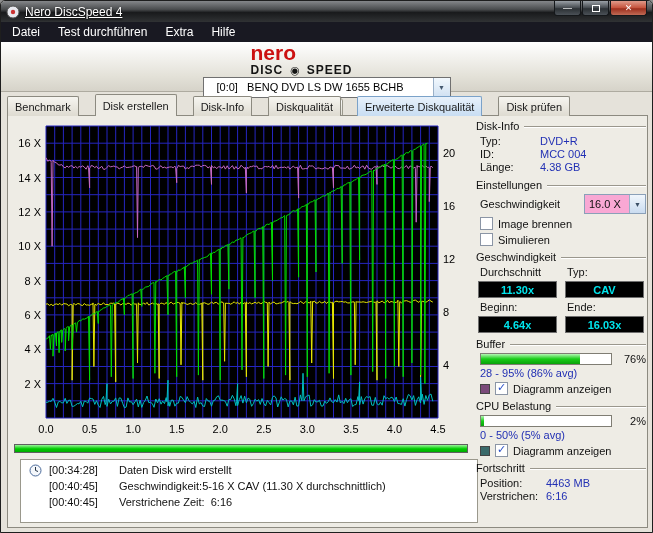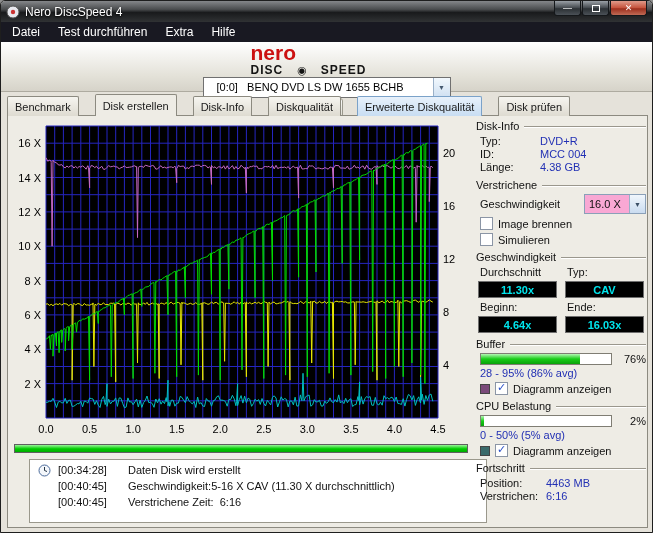--- a/index.html
+++ b/index.html
@@ -1,35 +1,35 @@
 <!DOCTYPE html>
 <html><head>
 <meta charset="utf-8">
 <style>
   * { box-sizing: border-box; }
   body { margin:0; padding:0; background:#8f8f8f; font-family:"Liberation Sans","DejaVu Sans",sans-serif; }
   .window { position:relative; width:653px; height:533px; background:#e5e2da; border:1px solid #1e1e1e; border-radius:5px 5px 0 0; overflow:hidden; }
 
   
   .titlebar { height:21px; background:linear-gradient(#85878a 0%,#4a4c4e 40%,#191a1c 55%,#303234 100%); display:flex; align-items:center; gap:5px; padding:0 5px; }
-  .title { color:#fff; font-size:12px; text-shadow:0 1px 2px #000; }
+  .title { color:#fff; font-size:12px; text-shadow:0 1px 2px #000;text-decoration:underline; }
   .winbtns { margin-left:auto; display:flex; gap:1px; align-self:flex-start; }
   .winbtn { width:27px; height:15px; display:flex; align-items:center; justify-content:center; font-size:9px; color:#fff; background:linear-gradient(#9aa0a6,#42474c 50%,#2b3034 55%,#4b5157); border:1px solid #15181b; border-top:none; border-radius:0 0 3px 3px; cursor:pointer; }
   .winbtn.close { width:37px; background:linear-gradient(#e09a8a,#c4513a 50%,#9c2f1d 55%,#c06a55); }
   .maxglyph { width:8px; height:7px; border:1px solid #fff; display:inline-block; }
 
   
   .menubar { height:20px; background:#191922; display:flex; align-items:center; padding:0 2px; }
   .menu-item { color:#fff; font-size:12px; padding:2px 9px; cursor:default; }
 
   
   .toolbar { height:50px; background:linear-gradient(#ffffff,#e3e1d8 70%,#d6d3c9); border-bottom:1px solid #aeaba0; display:flex; align-items:center; padding:0 8px;flex-direction:column; }
   .logo { width:152px; line-height:1.05; }
   .logo-nero { font-size:21px; font-weight:bold; color:#cc1111; }
-  .logo-disc { font-size:12px; font-weight:bold; color:#141414; letter-spacing:1px; display:flex; align-items:center; gap:14px; }
+  .logo-disc { font-size:12px; font-weight:bold; color:#141414; letter-spacing:1px; display:flex; align-items:center; gap:7px; }
   .logo-eye { font-size:11px; letter-spacing:0; }
   .combo { width:248px; height:21px; background:#fff; border:1px solid #707070; display:flex; align-items:center; font-size:11px; padding-left:13px; cursor:pointer; }
   .combo-arrow { margin-left:auto; width:17px; height:19px; background:linear-gradient(#f2f8fd,#cfe0f2); border-left:1px solid #9ab0c8; display:flex; align-items:center; justify-content:center; font-size:7px; color:#44586e; }
   .tool-iconbtn { width:26px; height:26px; margin-left:6px; border:1px solid #9a988c; border-radius:3px; background:linear-gradient(#fcfcfb,#dddad0); display:flex; align-items:center; justify-content:center; cursor:pointer; }
   .btn { height:23px; border:1px solid #8a8a8a; border-radius:3px; background:linear-gradient(#f8f8f8,#e0e0e0 45%,#cfcfcf 50%,#dcdcdc); font-size:12px; display:flex; align-items:center; justify-content:center; cursor:pointer; }
   .btn-start { width:66px; margin-left:16px; color:#9b9b9b; }
   .btn-quit { width:74px; margin-left:10px; color:#111; }
 
   
   .tabs { position:absolute; top:93px; left:6px; height:22px; display:flex; align-items:flex-end; z-index:3; }
@@ -39,21 +39,21 @@
 
   .pane { position:absolute; top:114px; left:6px; width:641px; height:413px; border:1px solid #8c8a80; background:#eeece5; }
 
   .chart-panel { position:absolute; left:2px; top:2px; width:462px; height:409px; }
   #chart-svg { display:block; }
   #chart-svg text { font-family:"Liberation Sans","DejaVu Sans",sans-serif; font-size:11px; fill:#000; }
 
   .main-progress { position:absolute; left:4px; top:326px; width:454px; height:9px; border:1px solid #5f5f5f; background:#eaeaea; }
   .main-progress .fill { height:100%; background:linear-gradient(#9cf59c,#00cc00 55%,#00aa00); }
 
-  .logbox { position:absolute; left:19px; top:341px; width:458px; height:64px; background:#fff; border:1px solid #9a988c; padding:4px 4px 4px 6px; }
+  .logbox { position:absolute; left:10px; top:341px; width:458px; height:64px; background:#fff; border:1px solid #9a988c; padding:4px 4px 4px 6px; }
   .log-line { position:relative; display:flex; gap:10px; font-size:11px; color:#111; margin-bottom:4px; padding-left:22px; align-items:center; }
   .log-time { width:60px; flex:0 0 60px; }
   .clockwrap { position:absolute; left:2px; top:0; }
 
   
   .side-panel { position:absolute; left:468px; top:4px; width:170px; display:flex; flex-direction:column; gap:5px; font-size:11px; color:#111; }
   .sec-h { display:flex; align-items:center; gap:5px; margin-bottom:3px; }
   .sec-h .txt { white-space:nowrap; }
   .sec-h .rule { flex:1; height:1px; background:#9a978d; box-shadow:0 1px 0 #fff; }
   .kv { display:flex; margin:1px 0 1px 4px; }
@@ -289,21 +289,21 @@
             <span class="v">MCC 004</span>
           </div>
         <div class="kv">
             <span class="k">Länge:</span>
             <span class="v">4.38 GB</span>
           </div>
       </div>
 
       <div class="sec">
         <div class="sec-h">
-            <span class="txt">Verstrichene</span>
+            <span class="txt">Einstellungen</span>
             <span class="rule"></span>
           </div>
         <div class="speed-row">
           <span class="speed-label">Geschwindigkeit</span>
           <div class="select">
             <span class="val">16.0 X</span>
             <span class="arrow">▼</span>
           </div>
         </div>
         <div class="cb-row">

